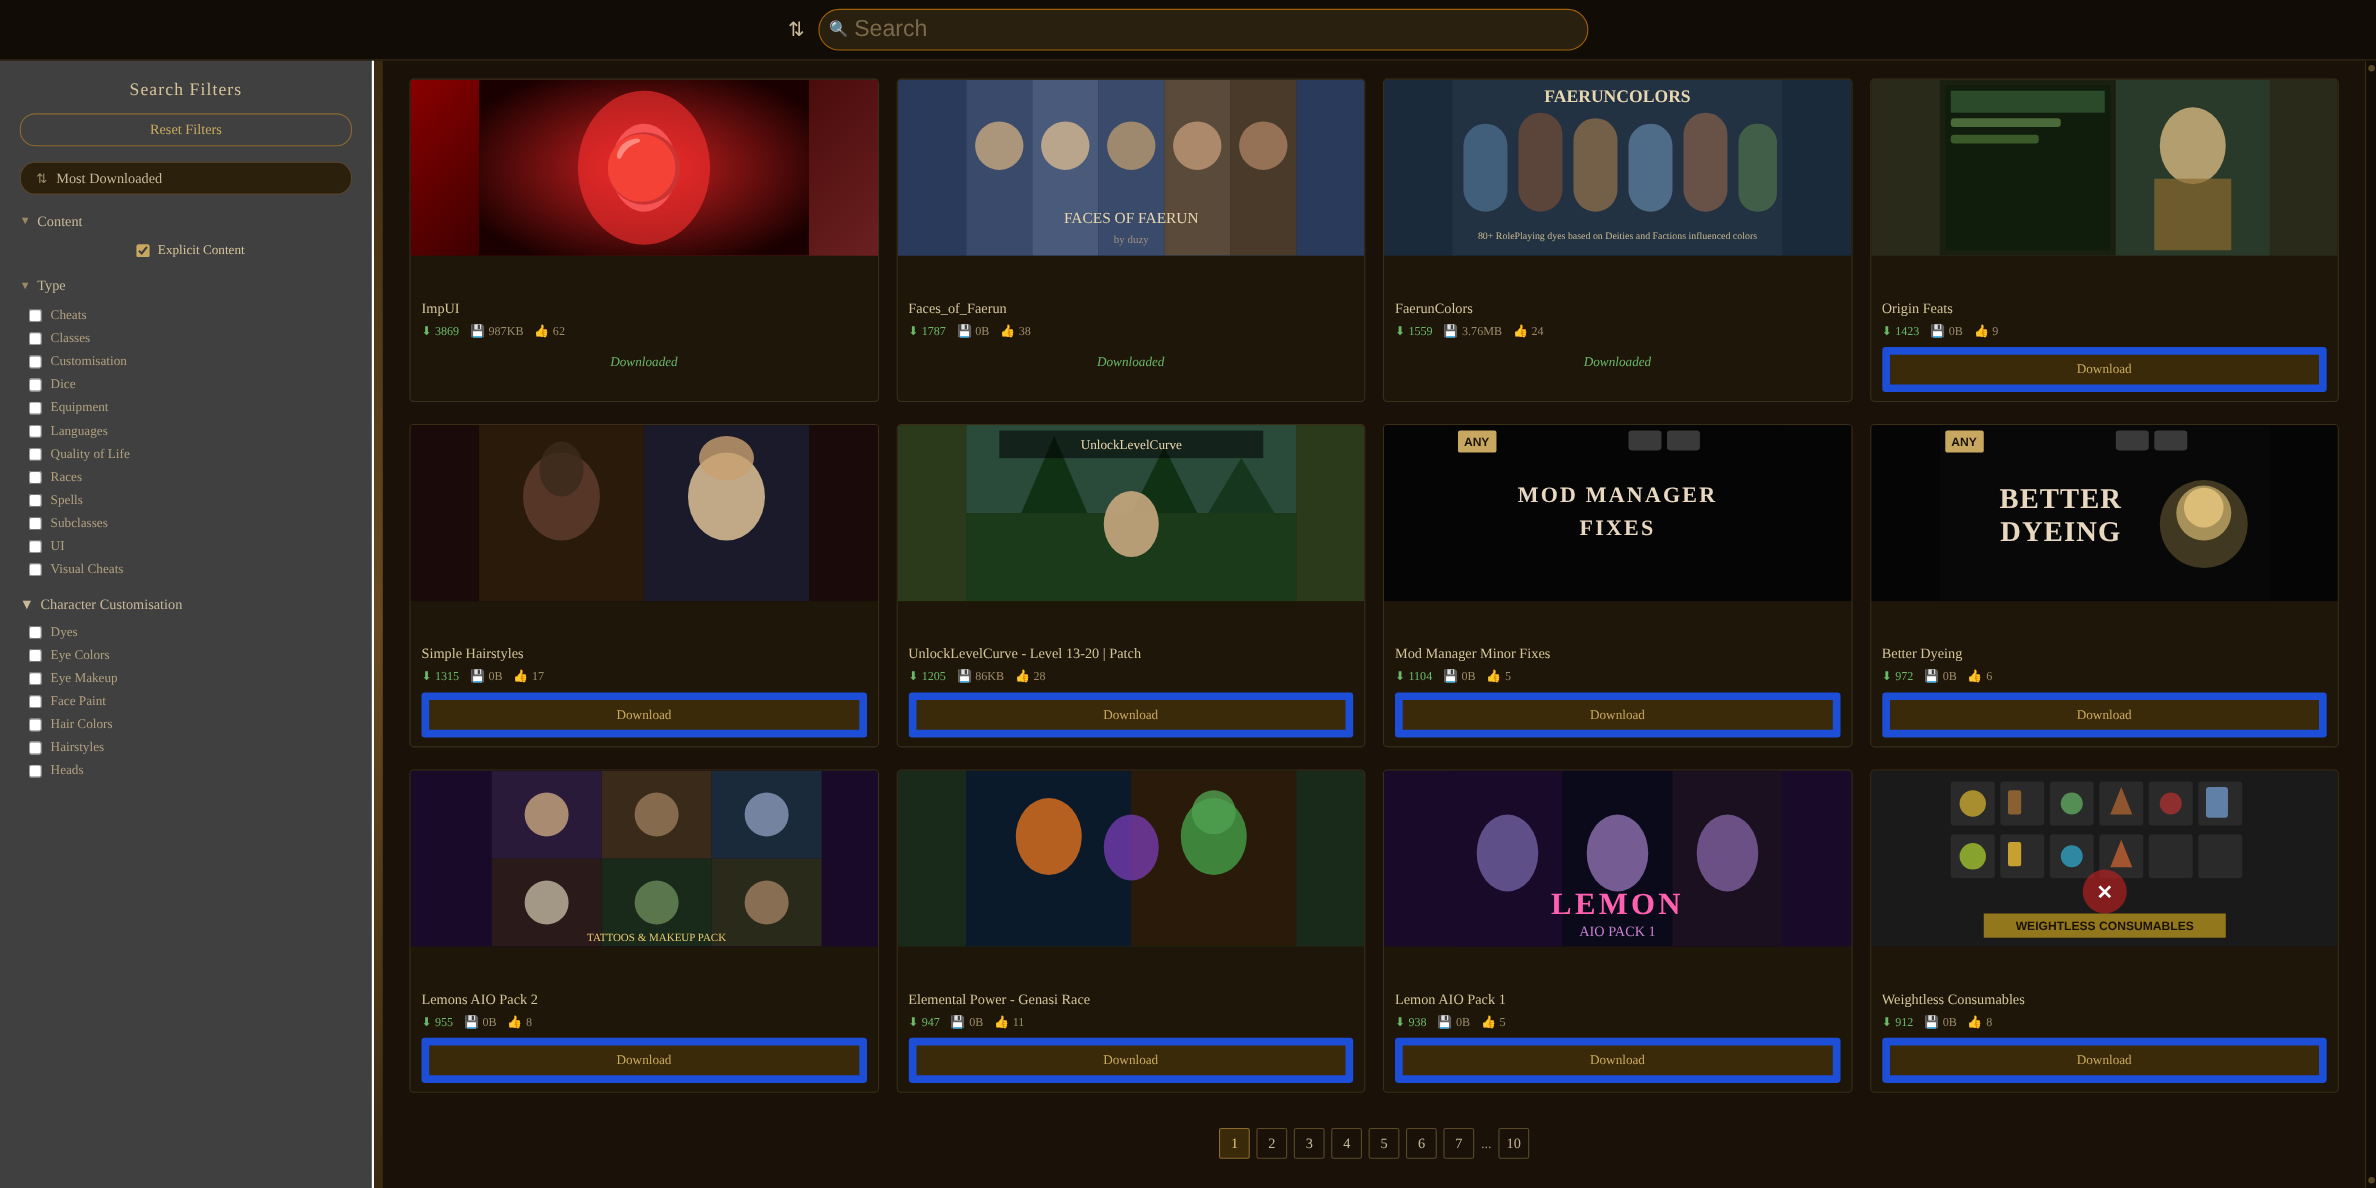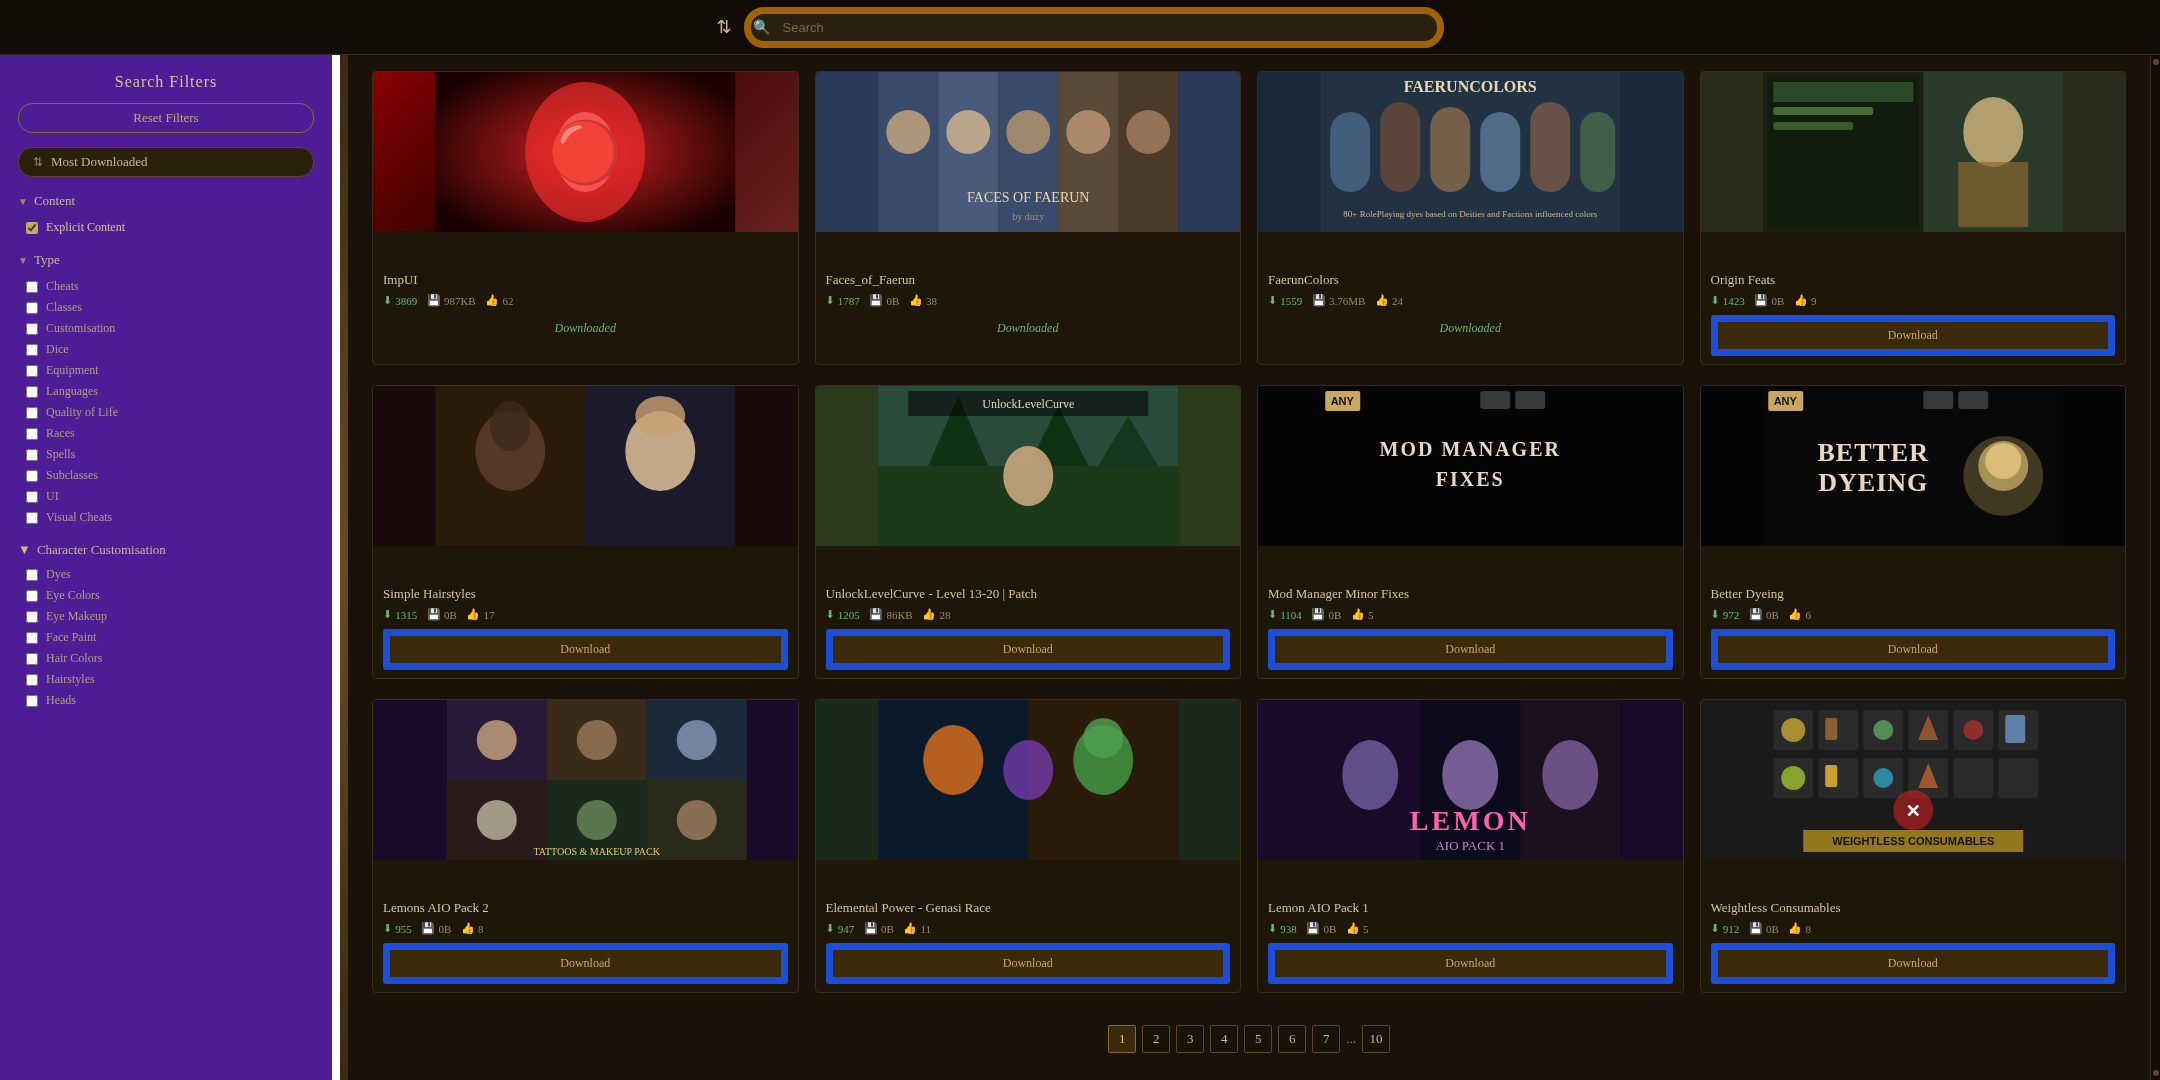--- a/index.html
+++ b/index.html
@@ -36,42 +36,42 @@
     }
     .search-wrapper .search-icon-inner {
       position: absolute;
       left: 10px;
       color: #9a8a6a;
       font-size: 14px;
     }
     .search-wrapper input {
       width: 700px;
       background: #2a2010;
-      border: 7px solid #a16207;
+      border: 1px solid #a16207;
       border-radius: 20px;
       padding: 6px 16px 6px 32px;
       color: #c8b89a;
-      font-size: 13px;
+      font-size: 21px;
       outline: none;
     }
     .search-wrapper input::placeholder { color: #7a6a4a; }
 
     
     .main {
       display: flex;
       flex: 1;
       overflow: hidden;
     }
 
     
     .sidebar {
       width: 340px;
       min-width: 340px;
-      background: #4c1d95;
-      border-right: 8px solid #ffffff;
+      background: #404040;
+      border-right: 2px solid #ffffff;
       padding: 18px 18px;
       overflow-y: auto;
       scrollbar-width: thin;
       scrollbar-color: #5a4a2a #1a1208;
     }
     .sidebar::-webkit-scrollbar { width: 6px; }
     .sidebar::-webkit-scrollbar-track { background: #1a1208; }
     .sidebar::-webkit-scrollbar-thumb { background: #5a4a2a; border-radius: 3px; }
 
     .sidebar-title {
@@ -131,21 +131,21 @@
       color: #b0a080;
       padding: 3px 0 3px 8px;
       cursor: pointer;
     }
     .checkbox-item input[type=checkbox] {
       width: 12px;
       height: 12px;
       accent-color: #c8a860;
       cursor: pointer;
     }
-    .checkbox-item.checked-item { color: #d4c49a; }
+    .checkbox-item.checked-item { color: #d4c49a; justify-content: center; }
 
     .section-block { margin-bottom: 14px; }
     .sub-section-header {
       display: flex;
       align-items: center;
       gap: 6px;
       font-size: 13px;
       color: #c8b89a;
       margin-bottom: 6px;
       margin-top: 6px;

